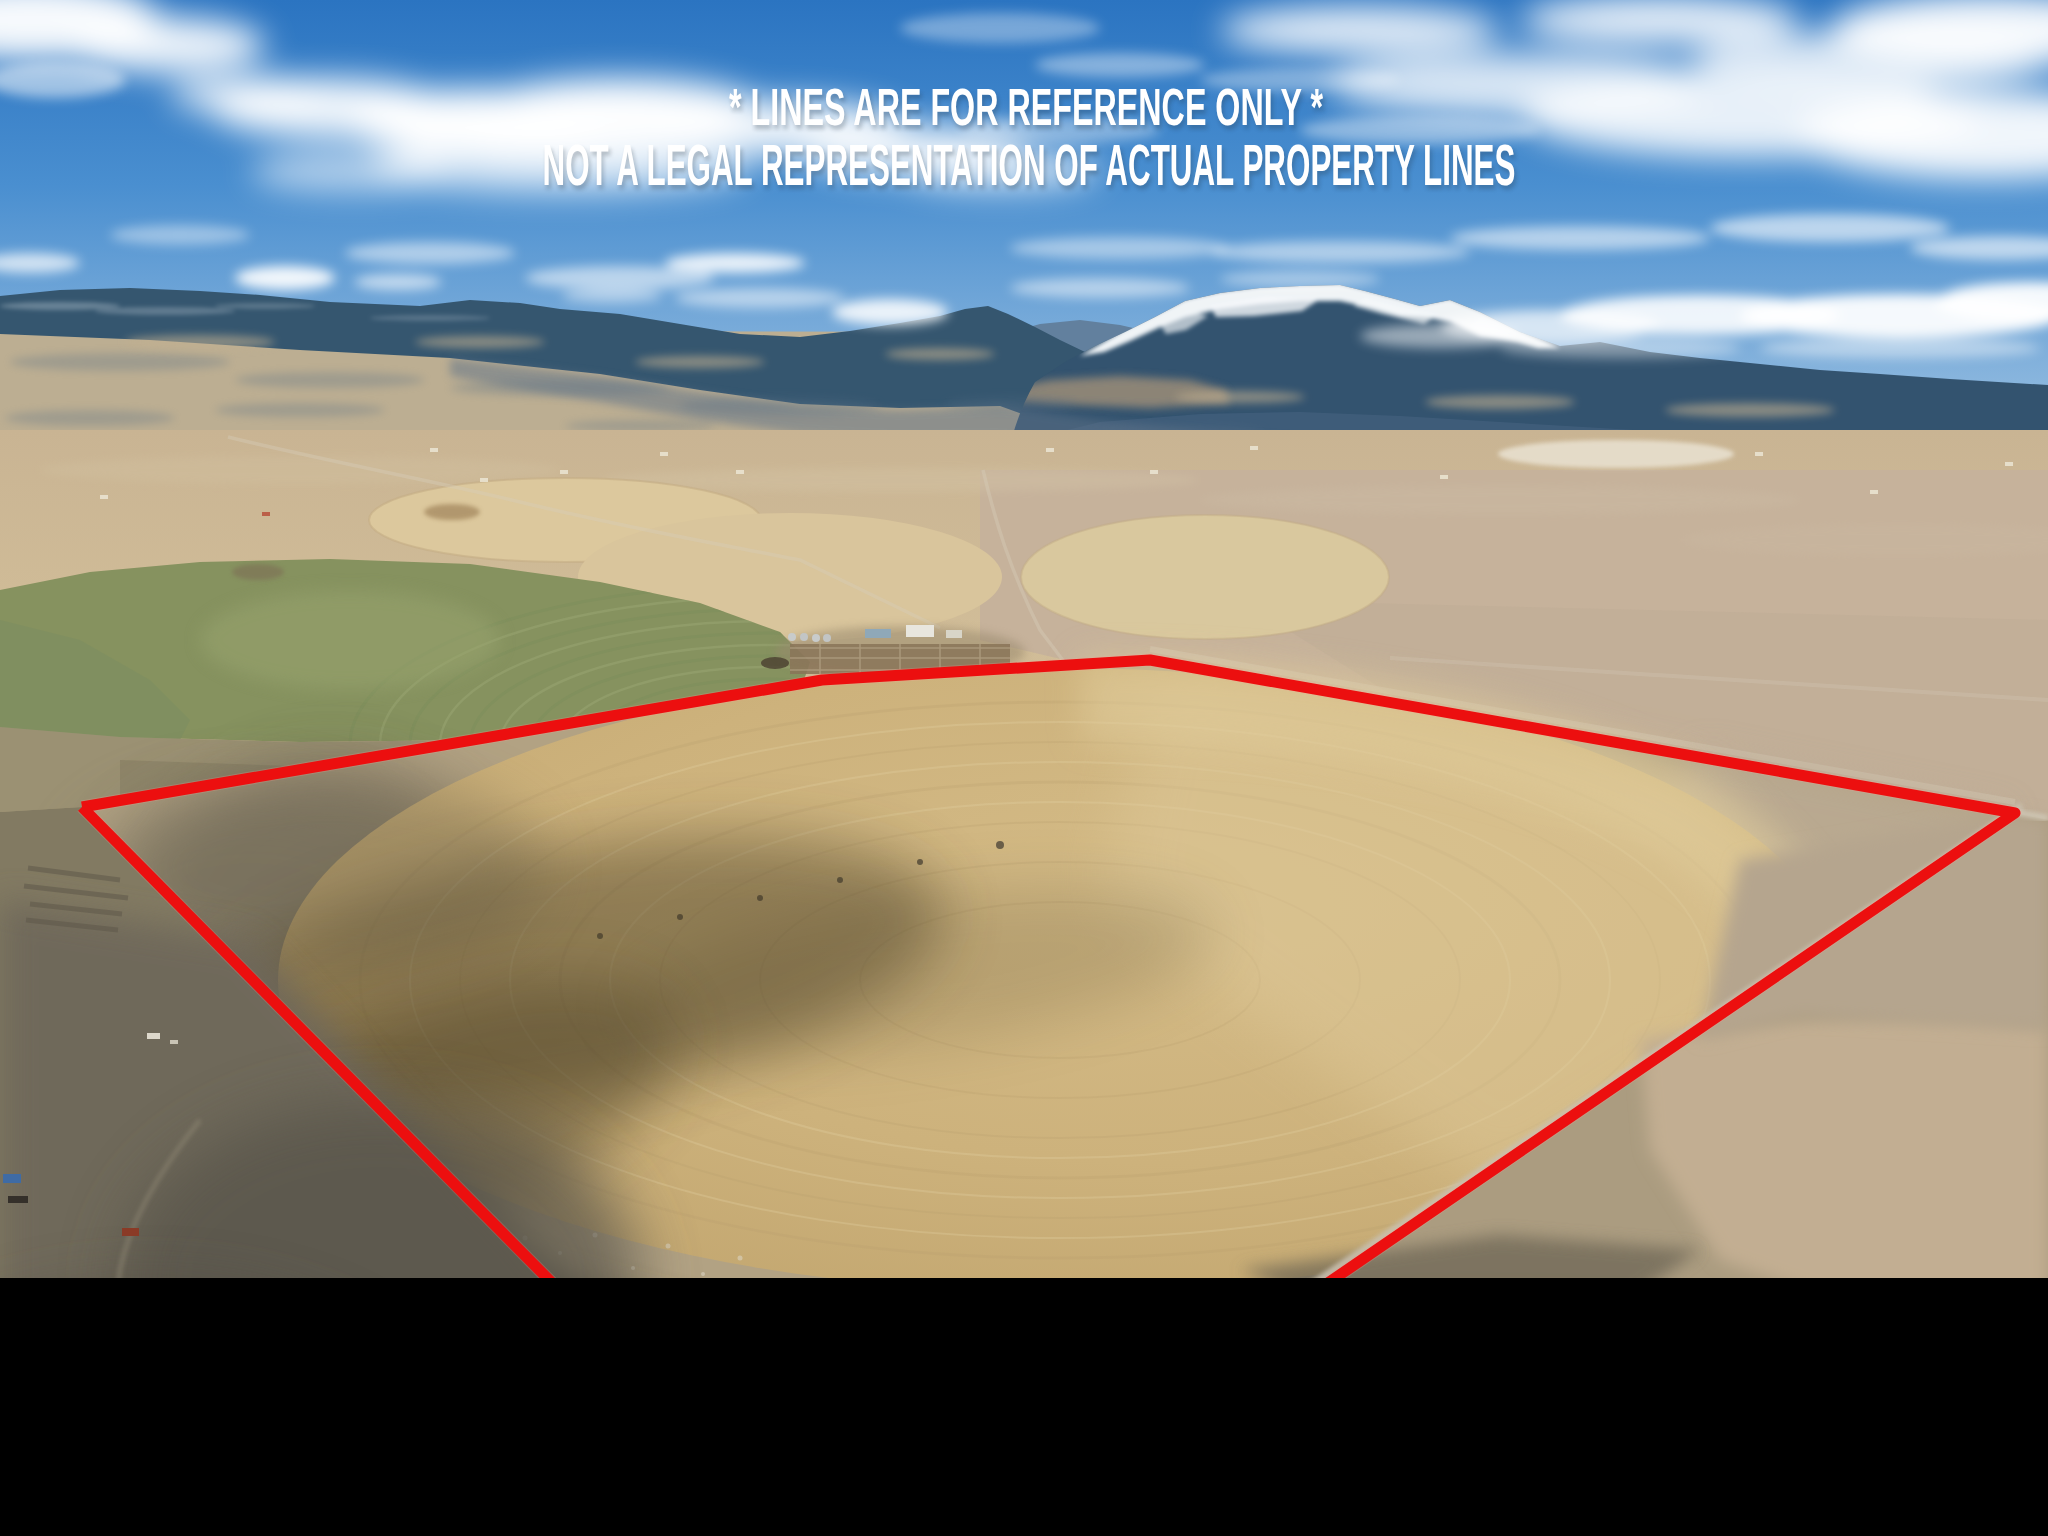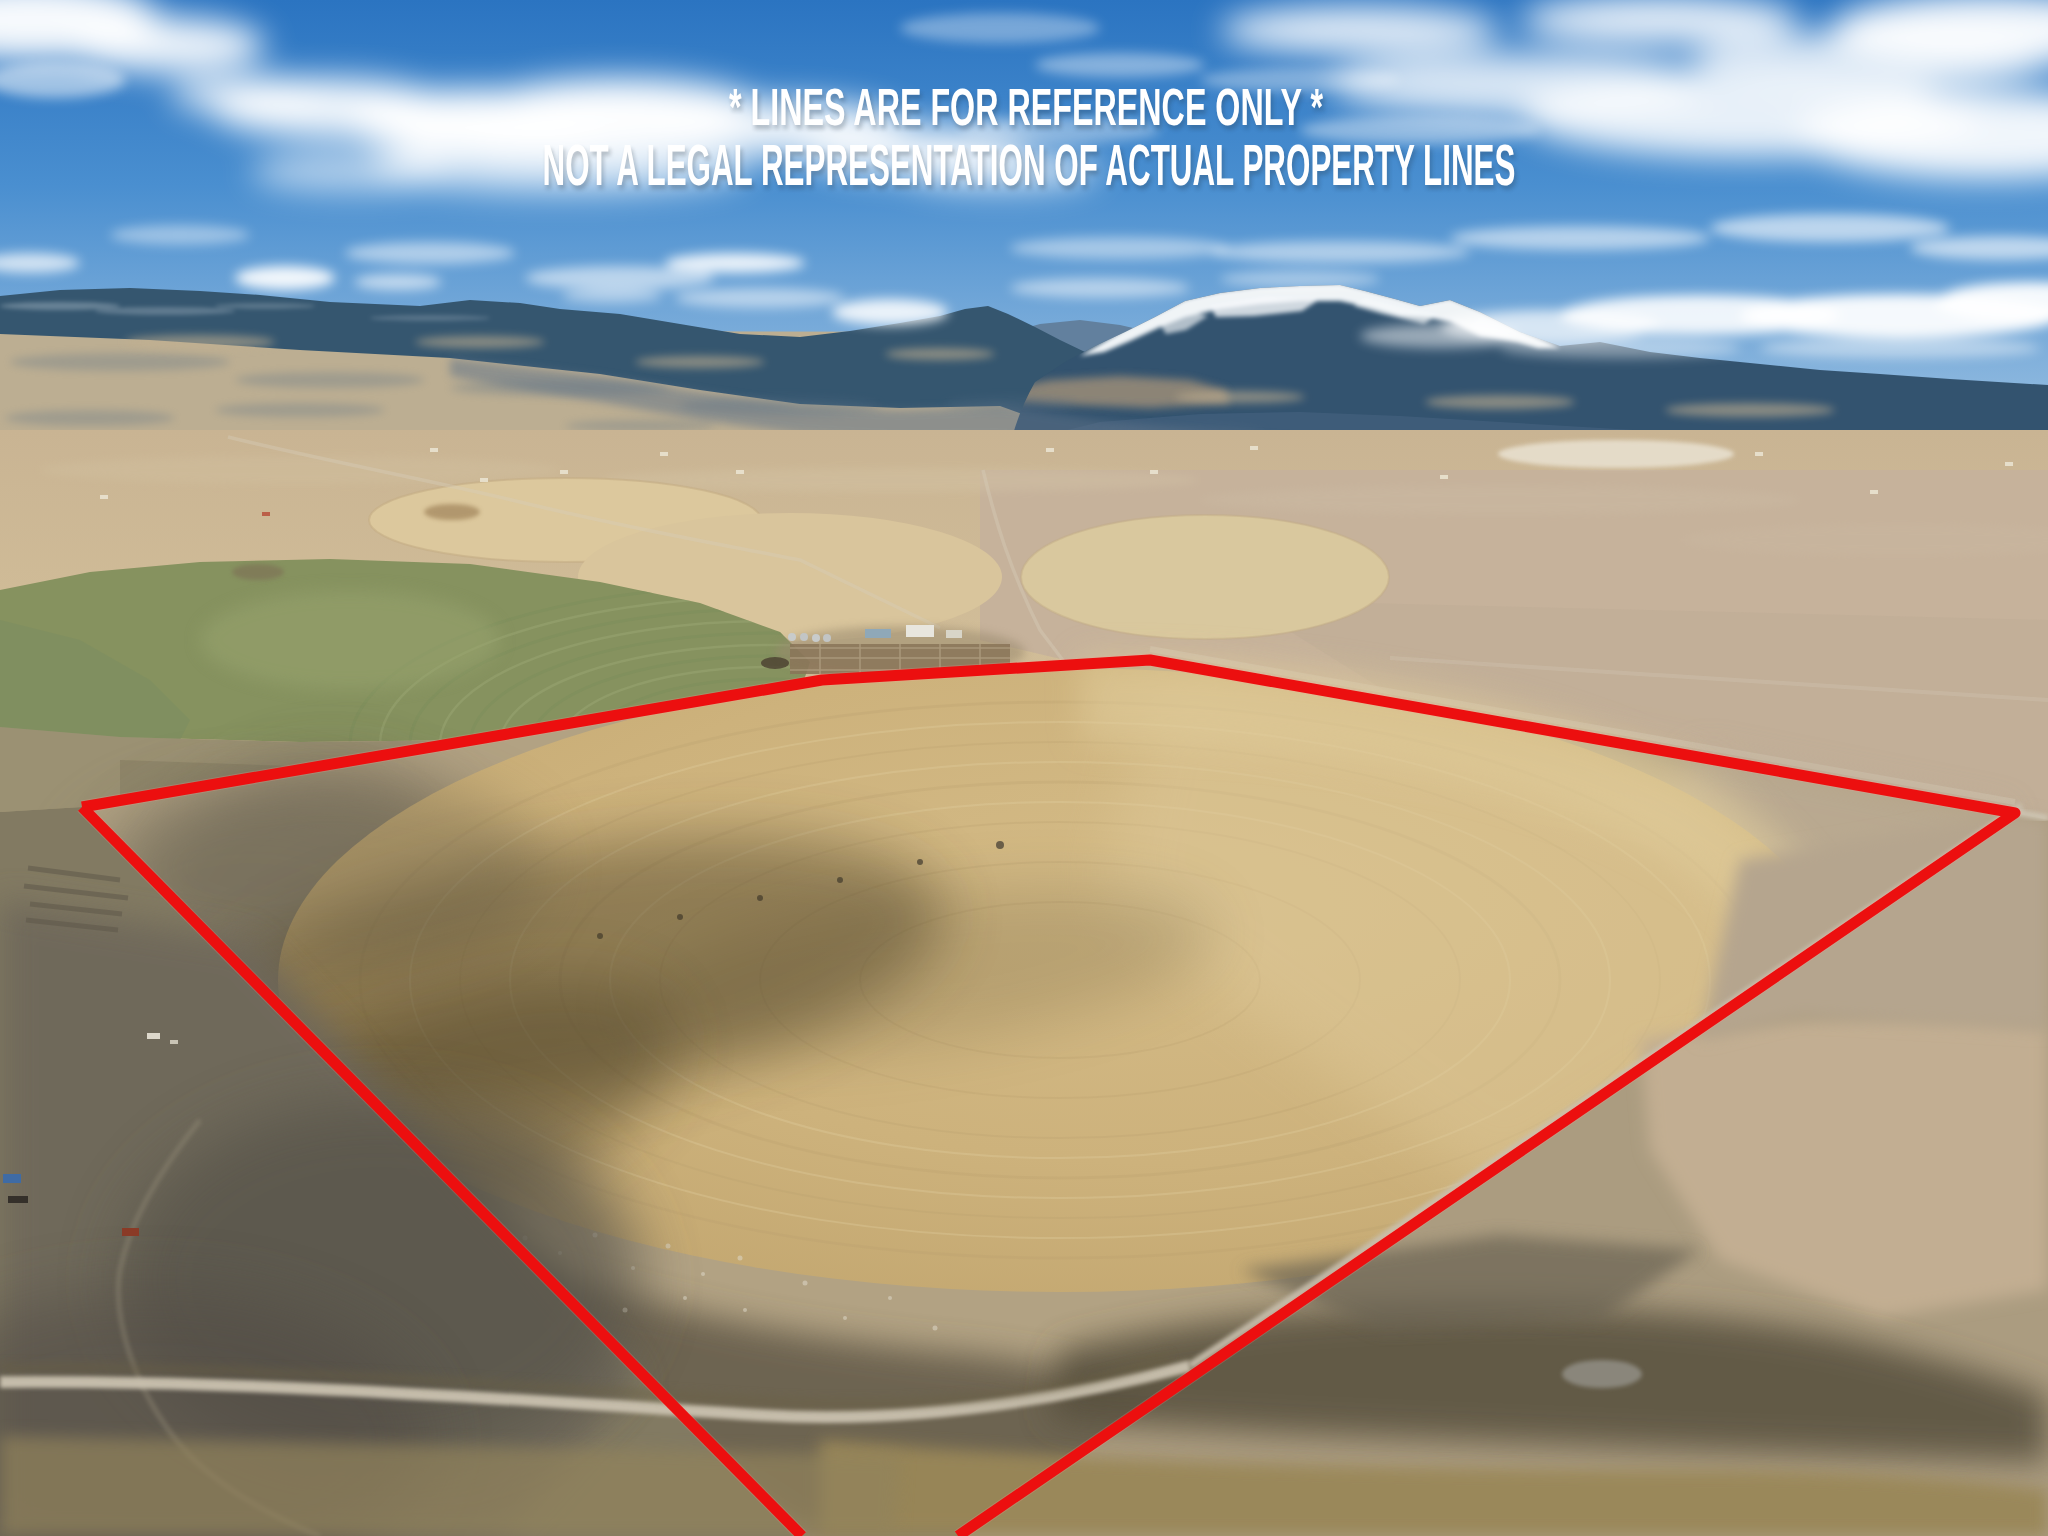--- a/index.html
+++ b/index.html
@@ -1,15 +1,15 @@
 <!DOCTYPE html>
 <html><head><meta charset="utf-8">
 <style>
 html,body{margin:0;padding:0;background:#000;}
-#stage{position:relative;width:2048px;height:1536px;overflow:hidden;font-family:"Liberation Sans",sans-serif;}
+#stage{position:relative;width:2048px;height:1278px;overflow:hidden;font-family:"Liberation Sans",sans-serif;}
 svg{display:block}
 </style></head>
 <body>
 <div id="stage">
 <svg width="2048" height="1536" viewBox="0 0 2048 1536">
 <defs>
   <linearGradient id="sky" x1="0" y1="0" x2="0" y2="1">
     <stop offset="0" stop-color="#2b74c1"></stop>
     <stop offset="0.3" stop-color="#4a8fd0"></stop>
     <stop offset="0.55" stop-color="#7cadda"></stop>

